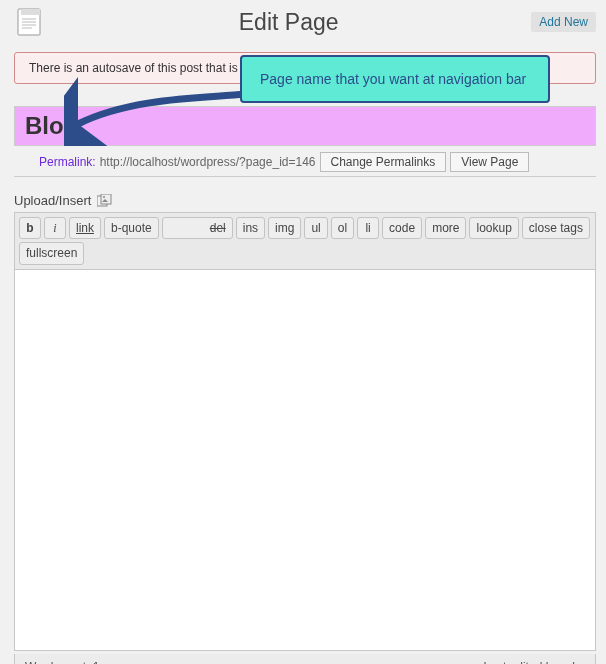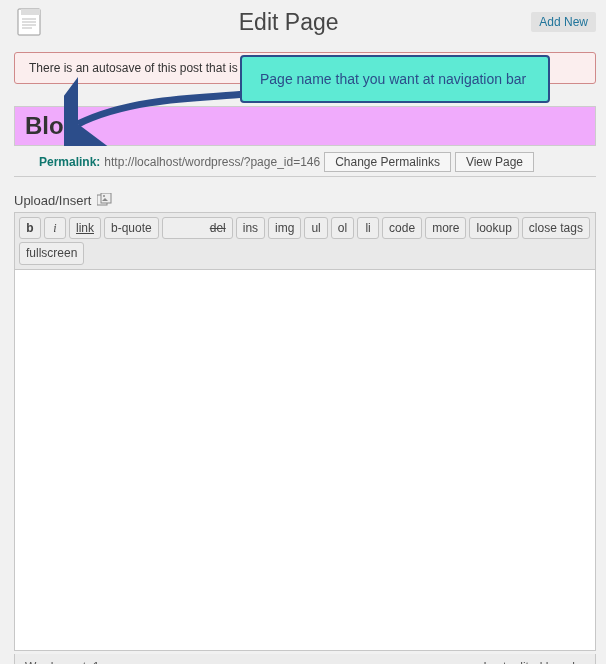--- a/index.html
+++ b/index.html
@@ -65,42 +65,42 @@
     margin-bottom: 6px;
   }
   .permalink-row {
     font-size: 12px;
     color: #666;
     display: flex;
     align-items: center;
     gap: 4px;
     margin-bottom: 4px;
   }
-  .permalink-row strong { color: #0f766e; font-weight: 700; padding-left: 25px; }
+  .permalink-row strong { color: #6d28d9; font-weight: 400; padding-left: 25px; }
   .btn {
     display: inline-block;
     font-size: 12px;
     color: #464646;
     background: #f6f6f6;
     border: 1px solid #bbb;
     border-radius: 0;
     padding: 2px 10px;
     cursor: pointer;
     white-space: nowrap;
   }
   .divider {
     border: none;
     border-top: 1px solid #ccc;
     margin: 2px 0 16px 0;
   }
   .upload-row {
     font-size: 13px;
     color: #464646;
     display: flex;
-    align-items: flex-start;
+    align-items: center;
     gap: 6px;
     margin-bottom: 4px;
   }
   .media-icon {
     display: inline-block;
     width: 16px;
     height: 14px;
     cursor: pointer;
   }
   .media-icon svg { display: block; }

